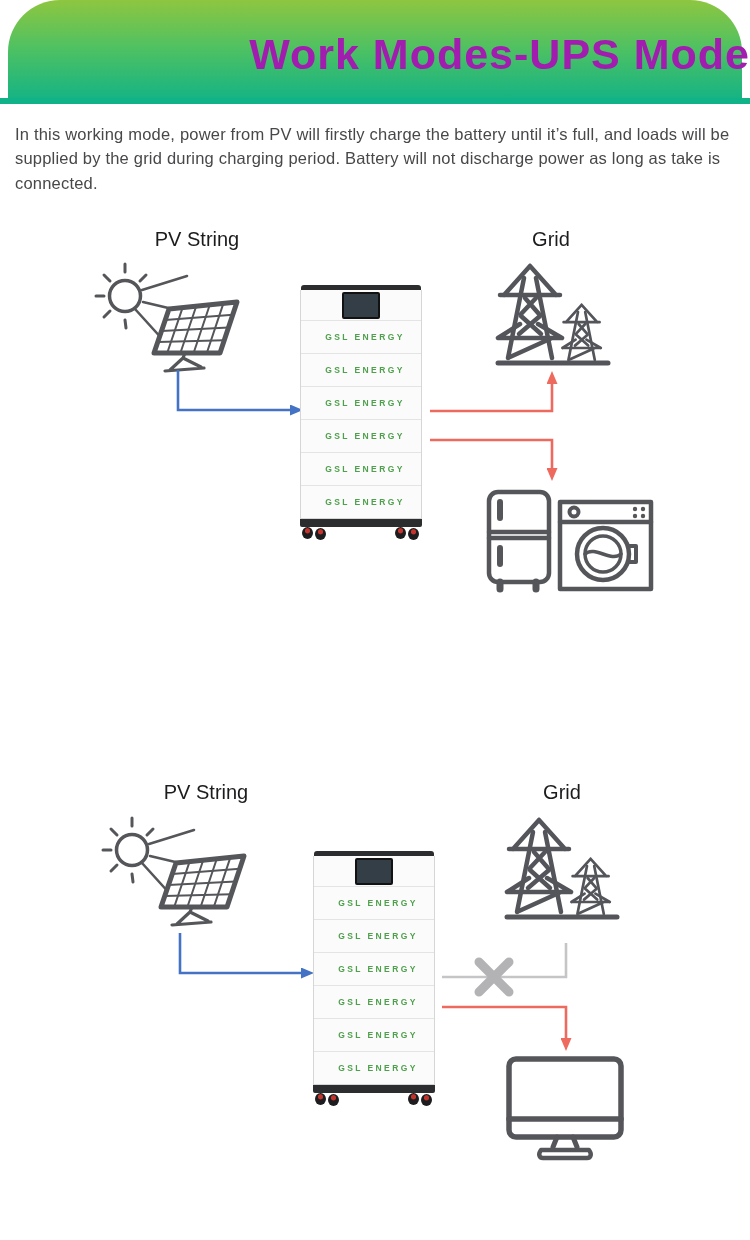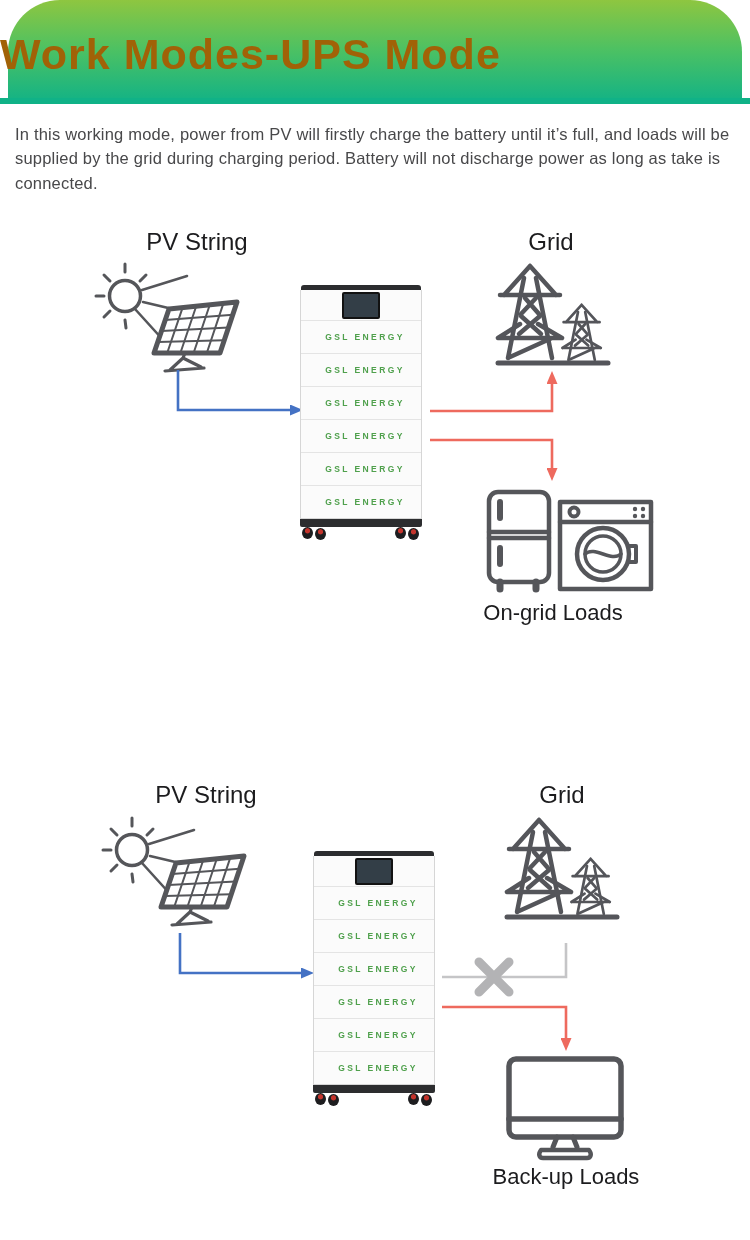--- a/index.html
+++ b/index.html
@@ -4,29 +4,29 @@
 <style>
   html,body{margin:0;padding:0;background:#ffffff;}
   .canvas{position:relative;width:750px;height:1240px;background:#ffffff;overflow:hidden;
           font-family:"Liberation Sans",sans-serif;}
   
   .banner{position:absolute;left:0;top:0;width:750px;height:104px;}
   .banner-tab{position:absolute;left:8px;right:8px;top:0;bottom:0;
               border-radius:52px 52px 0 0;
               background:linear-gradient(180deg,var(--banner-top) 0%,#4cc163 48%,var(--banner-bottom) 100%);}
   .banner-strip{position:absolute;left:0;right:0;bottom:0;height:6px;background:var(--banner-bottom);}
-  .banner-title{position:absolute;left:0;right:0;top:30px;text-align:left;
-                color:#a16207;font-size:43px;font-weight:700;letter-spacing:1px;}
+  .banner-title{position:absolute;left:0;right:0;top:30px;text-align:right;
+                color:#a21caf;font-size:43px;font-weight:700;letter-spacing:1px;}
   
   .para{position:absolute;left:15px;width:724px;color:var(--text);font-size:16.5px;
         line-height:1.47;letter-spacing:0.2px;}
   .para1{top:122px;}
   .para2{top:676px;}
   
-  .dlabel{position:absolute;color:#1c1c1e;font-size:24px;text-align:center;width:180px;}
+  .dlabel{position:absolute;color:#1c1c1e;font-size:20px;text-align:center;width:180px;}
   .dlabel-big{font-size:22px;}
   
   .battery{position:absolute;width:122px;}
   .bat-cap{height:5px;margin:0 1px;background:#2c2d2f;border-radius:3px 3px 0 0;}
   .bat-body{border:1px solid #d6d6d6;border-top:none;background:#fbfbfb;}
   .bat-module{height:32px;border-bottom:1px solid #e4e4e4;display:flex;align-items:center;justify-content:center;}
   .bat-module:last-child{border-bottom:none;}
   .bat-module-screen{height:30px;}
   .bat-screen{width:34px;height:23px;background:#333e47;border:2px solid #121212;border-radius:2px;}
   .bat-brand{color:var(--brand-green);font-size:8.5px;font-weight:700;letter-spacing:2.4px;white-space:nowrap;margin-left:8px;}
@@ -45,25 +45,23 @@
   <div class="banner">
     <div class="banner-tab"></div>
     <div class="banner-strip"></div>
     <div class="banner-title">Work Modes-UPS Mode</div>
   </div>
 
   <div class="para para1">In this working mode, power from PV will firstly charge the battery until it’s full, and loads will be supplied by the grid during charging period. Battery will not discharge power as long as take is connected.</div>
 
   <div class="dlabel" style="left:107px;top:228px;">PV String</div>
   <div class="dlabel" style="left:461px;top:228px;">Grid</div>
-  <div class="dlabel dlabel-big" style="left:463px;top:600px;">On-grid Loads</div>
 
   <div class="dlabel" style="left:116px;top:781px;">PV String</div>
   <div class="dlabel" style="left:472px;top:781px;">Grid</div>
-  <div class="dlabel dlabel-big" style="left:476px;top:1164px;">Back-up Loads</div>
 
   <svg class="icon-abs" style="left:85px;top:252px;" width="160" height="124" viewBox="0 0 160 124">
     <g stroke="#55565a" fill="none" stroke-width="3" stroke-linecap="round">
       <circle cx="40" cy="44" r="15.5" stroke-width="3.5"></circle>
       <path d="M40,20 L40,12 M25,29 L19,23 M19,44 L11,44 M25,59 L19,65 M40,68 L41,76 M55,29 L61,23"></path>
       <path d="M57,38 L102,24 M58,50 L96,59 M50,57 L79,89" stroke-width="2.6"></path>
     </g>
     <g>
       <polygon points="84,57 152,50 135,101 69,101" fill="#ffffff" stroke="#55565a" stroke-width="5" stroke-linejoin="round"></polygon>
       <g stroke="#55565a" stroke-width="2" fill="none">

